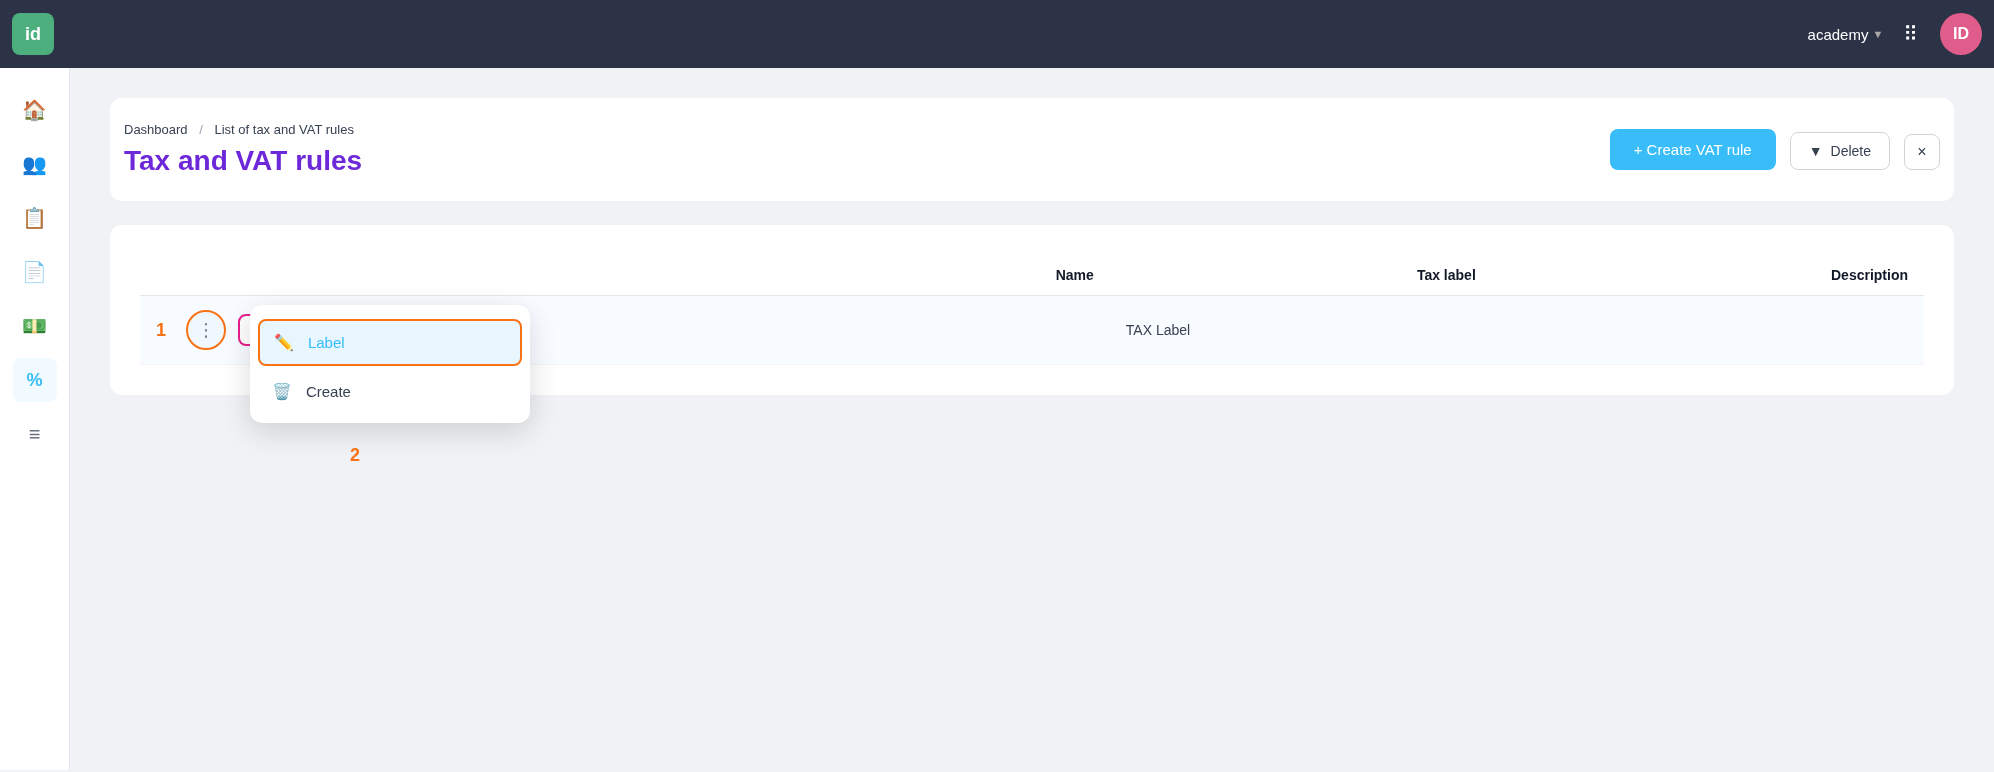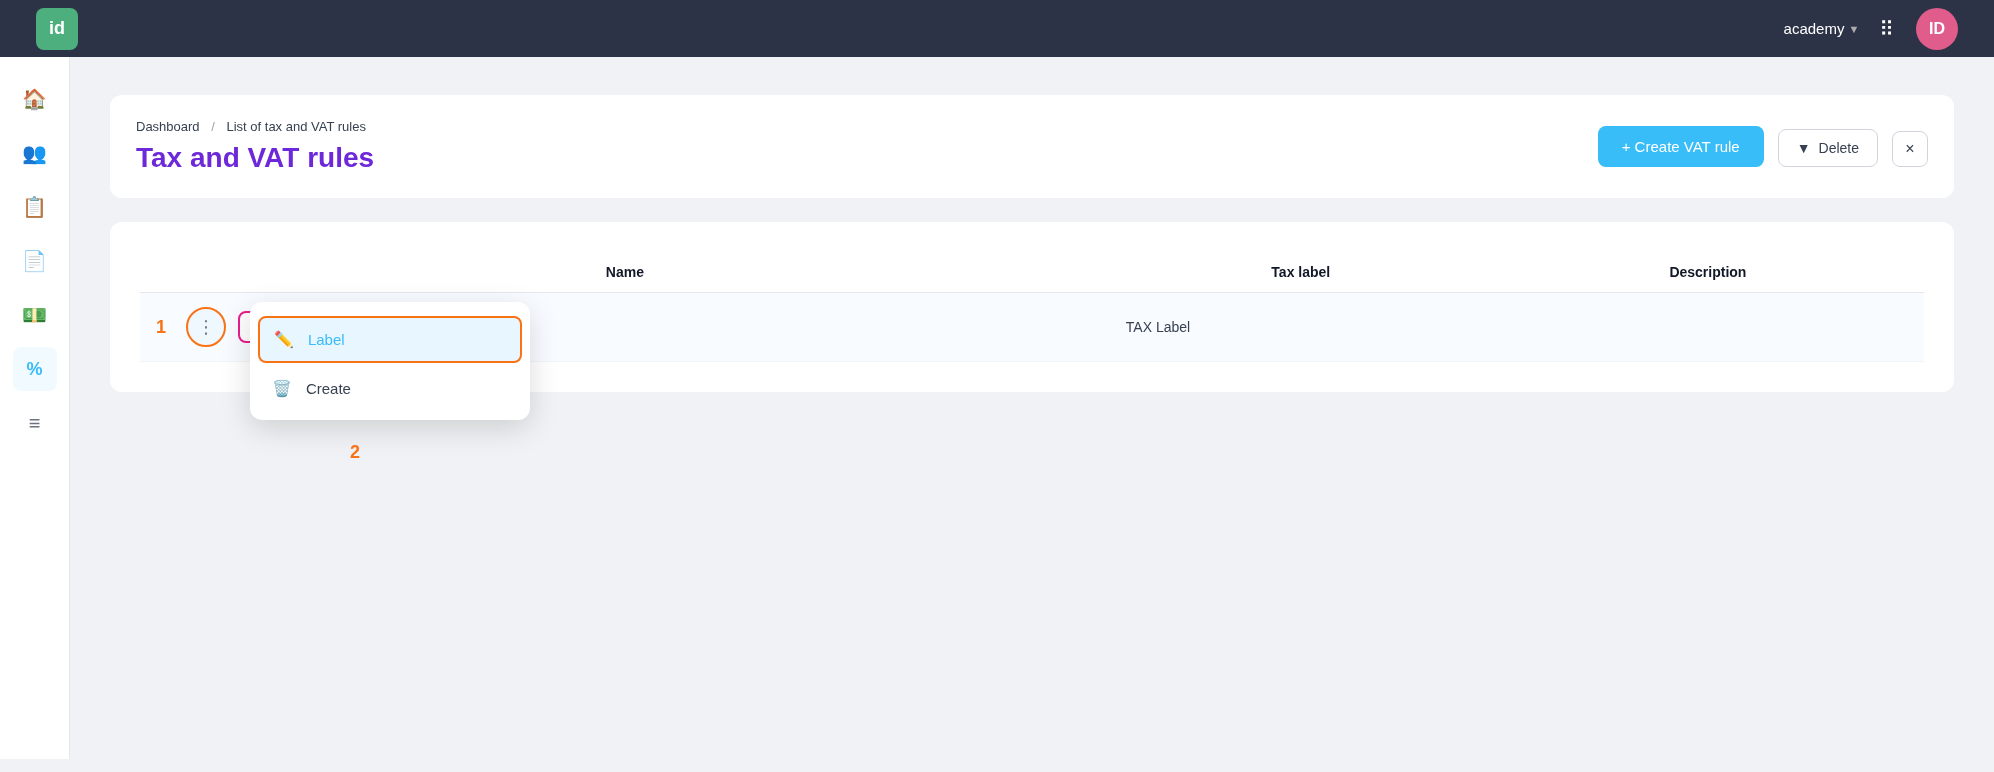--- a/index.html
+++ b/index.html
@@ -1,25 +1,25 @@
 <!DOCTYPE html>
 <html><head>
   <meta charset="utf-8">
   <style>
     * { box-sizing: border-box; margin: 0; padding: 0; }
     body { font-family: 'Segoe UI', Arial, sans-serif; background: #f0f2f5; min-height: 772px; }
 
     
     .topnav {
       background: #2c3347;
-      height: 57px;
+      height: 68px;
       display: flex;
       align-items: center;
       justify-content: space-between;
-      padding: 0 36px;
+      padding: 0 12px;
     }
     .topnav-left { display: flex; align-items: center; }
     .topnav-logo {
       background: #4caf7d;
       color: white;
       font-weight: bold;
       font-size: 18px;
       width: 42px;
       height: 42px;
       border-radius: 8px;
@@ -82,26 +82,25 @@
     .main {
       flex: 1;
       padding: 30px 40px;
       background: #f0f2f5;
     }
 
     
     .page-header-card {
       background: white;
       border-radius: 12px;
-      padding: 24px 26px;
+      padding: 24px 14px;
       margin-bottom: 24px;
       display: flex;
       align-items: center;
       justify-content: space-between;
-      margin-top: 8px;
     }
     .breadcrumb {
       font-size: 13px;
       color: #6b7280;
       margin-bottom: 8px;
     }
     .breadcrumb span { color: #374151; }
     .breadcrumb .sep { margin: 0 8px; color: #9ca3af; }
     .page-title {
       font-size: 28px;
@@ -161,21 +160,21 @@
       position: relative;
     }
     table {
       width: 100%;
       border-collapse: collapse;
     }
     thead th {
       font-weight: 700;
       font-size: 14px;
       color: #111827;
-      text-align: center;
+      text-align: right;
       padding: 12px 16px;
       border-bottom: 1px solid #e5e7eb;
     }
     tbody td {
       padding: 14px 16px;
       font-size: 14px;
       color: #374151;
       border-bottom: 1px solid #f3f4f6;
     }
     .row-highlighted { background: #f8fbff; }

